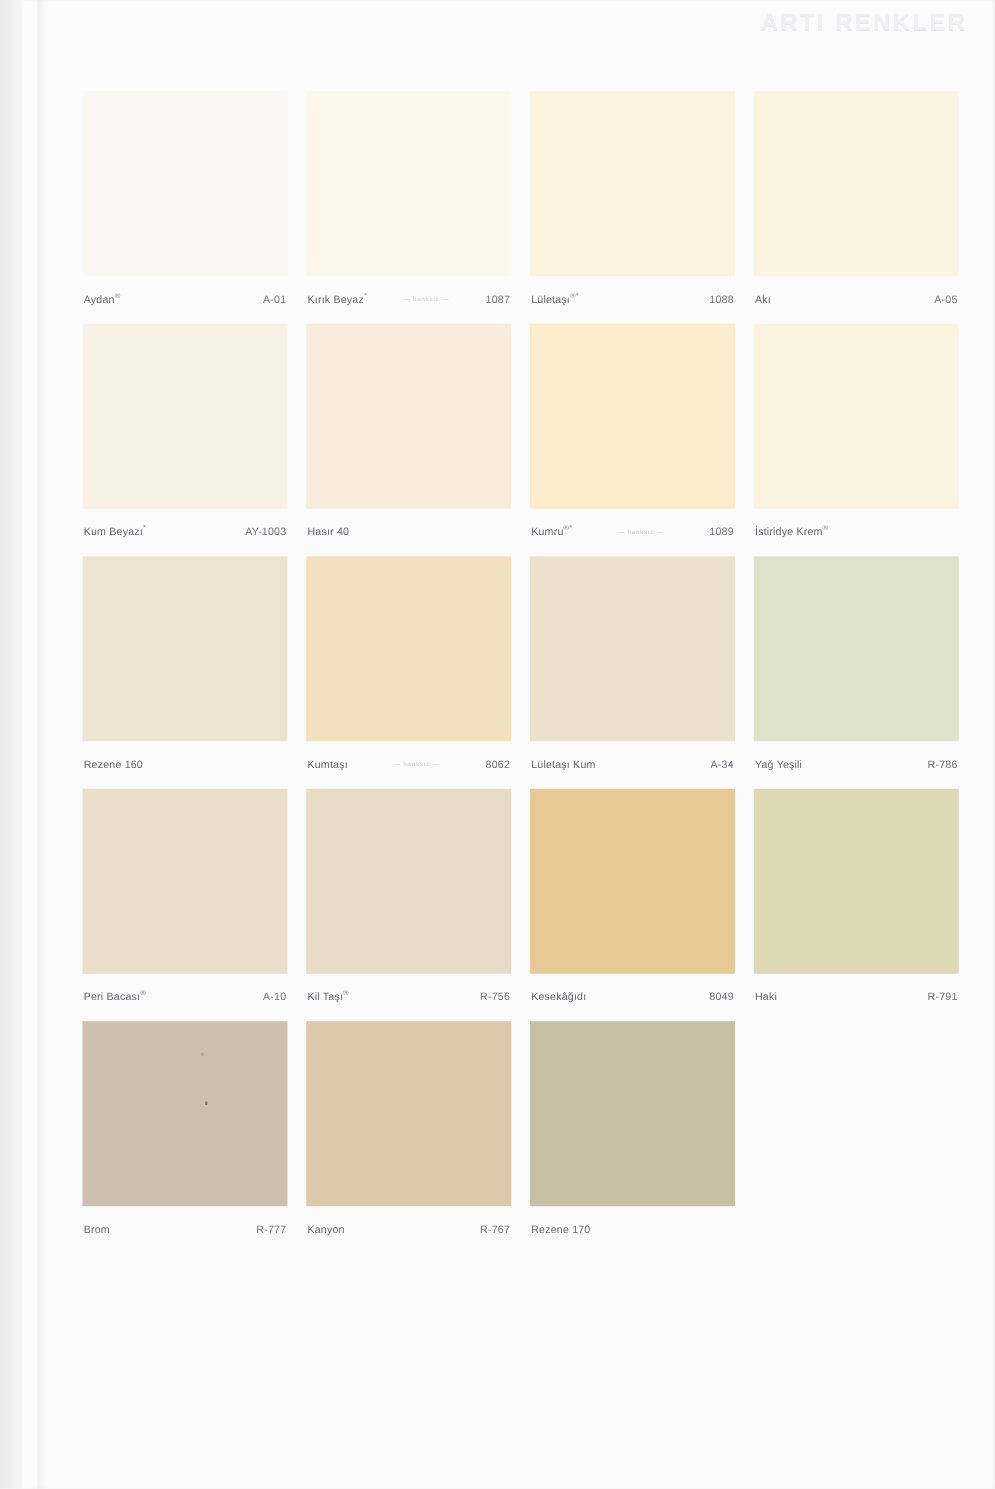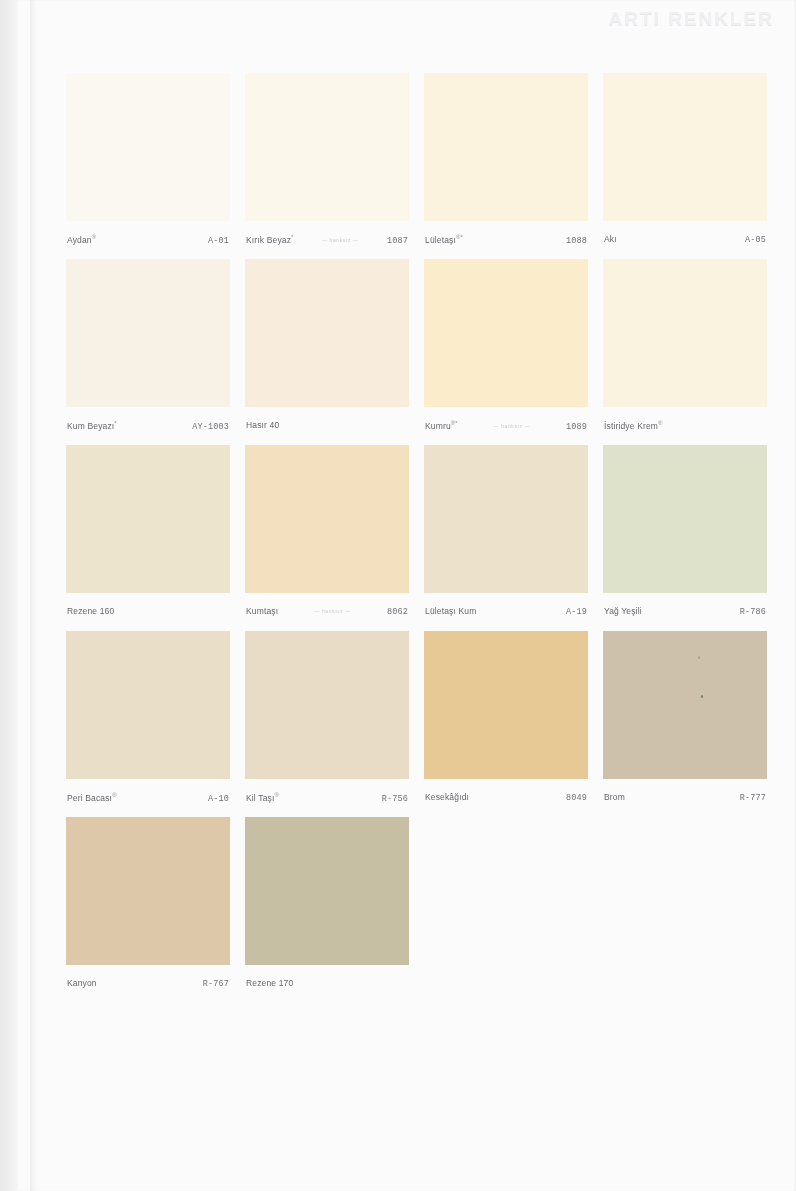--- a/index.html
+++ b/index.html
@@ -107,21 +107,20 @@
     font-size: 5px;
     color: #c9cace;
     letter-spacing: 0.6px;
     overflow: hidden;
     text-align: center;
     transform: translateY(-1px);
   }
   .cap-code {
     color: #6f7076;
     text-align: left;
-    font-family: Liberation Mono, monospace;
   }
   .sup {
     font-size: 6px;
     vertical-align: super;
     color: #8d8e93;
   }
 
   
   .speck {
     position: absolute;
@@ -219,21 +218,21 @@
             <span class="cap-name">Kumtaşı</span>
             <span class="cap-mark">— hanksız —</span>
             <span class="cap-code">8062</span>
           </div>
         </div>
         <div class="cell">
           <div class="chip" title="#ece2cc" style="background: rgb(236, 226, 204);"></div>
           <div class="caption">
             <span class="cap-name">Lületaşı Kum</span>
             <span class="cap-mark"></span>
-            <span class="cap-code">A-19</span>
+            <span class="cap-code">A-34</span>
           </div>
         </div>
         <div class="cell">
           <div class="chip" title="#dfe2ca" style="background: rgb(223, 226, 202);"></div>
           <div class="caption">
             <span class="cap-name">Yağ Yeşili</span>
             <span class="cap-mark"></span>
             <span class="cap-code">R-786</span>
           </div>
         </div>
@@ -252,20 +251,28 @@
             <span class="cap-mark"></span>
             <span class="cap-code">R-756</span>
           </div>
         </div>
         <div class="cell">
           <div class="chip" title="#e6c995" style="background: rgb(230, 201, 149);"></div>
           <div class="caption">
             <span class="cap-name">Kesekâğıdı</span>
             <span class="cap-mark"></span>
             <span class="cap-code">8049</span>
+          </div>
+        </div>
+        <div class="cell">
+          <div class="chip" title="#dcd9b4" style="background: rgb(220, 217, 180);"></div>
+          <div class="caption">
+            <span class="cap-name">Haki</span>
+            <span class="cap-mark"></span>
+            <span class="cap-code">R-791</span>
           </div>
         </div>
         <div class="cell">
           <div class="chip" title="#cdc1ac" style="background: rgb(205, 193, 172);">
             <span class="speck" style="left: 98px; top: 64px;"></span>
             <span class="speck" style="left: 95px; top: 25px; opacity: 0.35;"></span>
           </div>
           <div class="caption">
             <span class="cap-name">Brom</span>
             <span class="cap-mark"></span>

